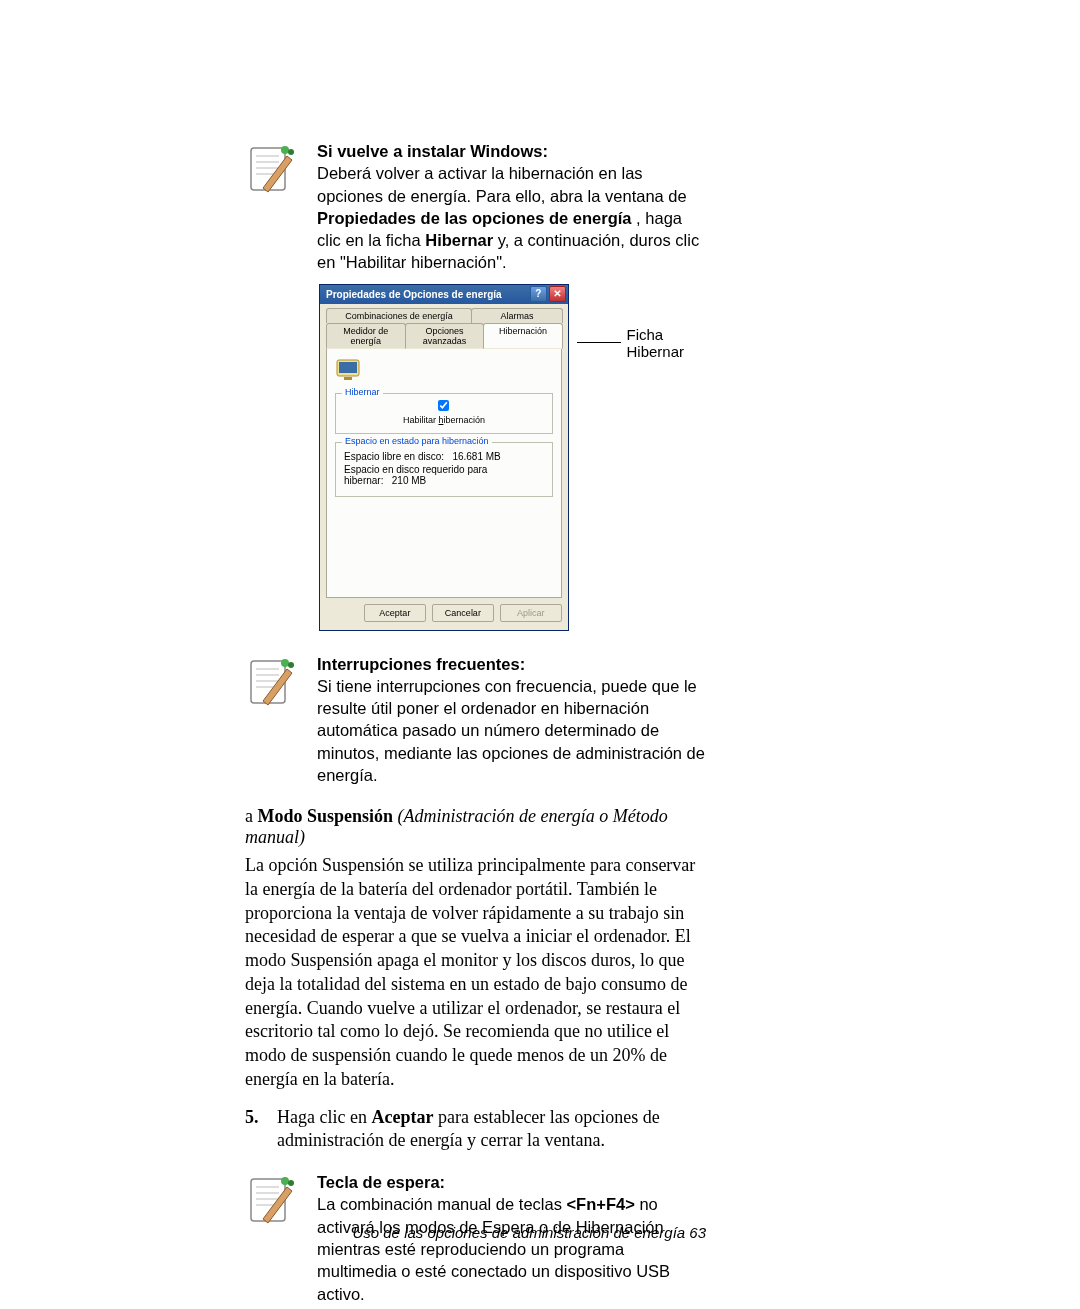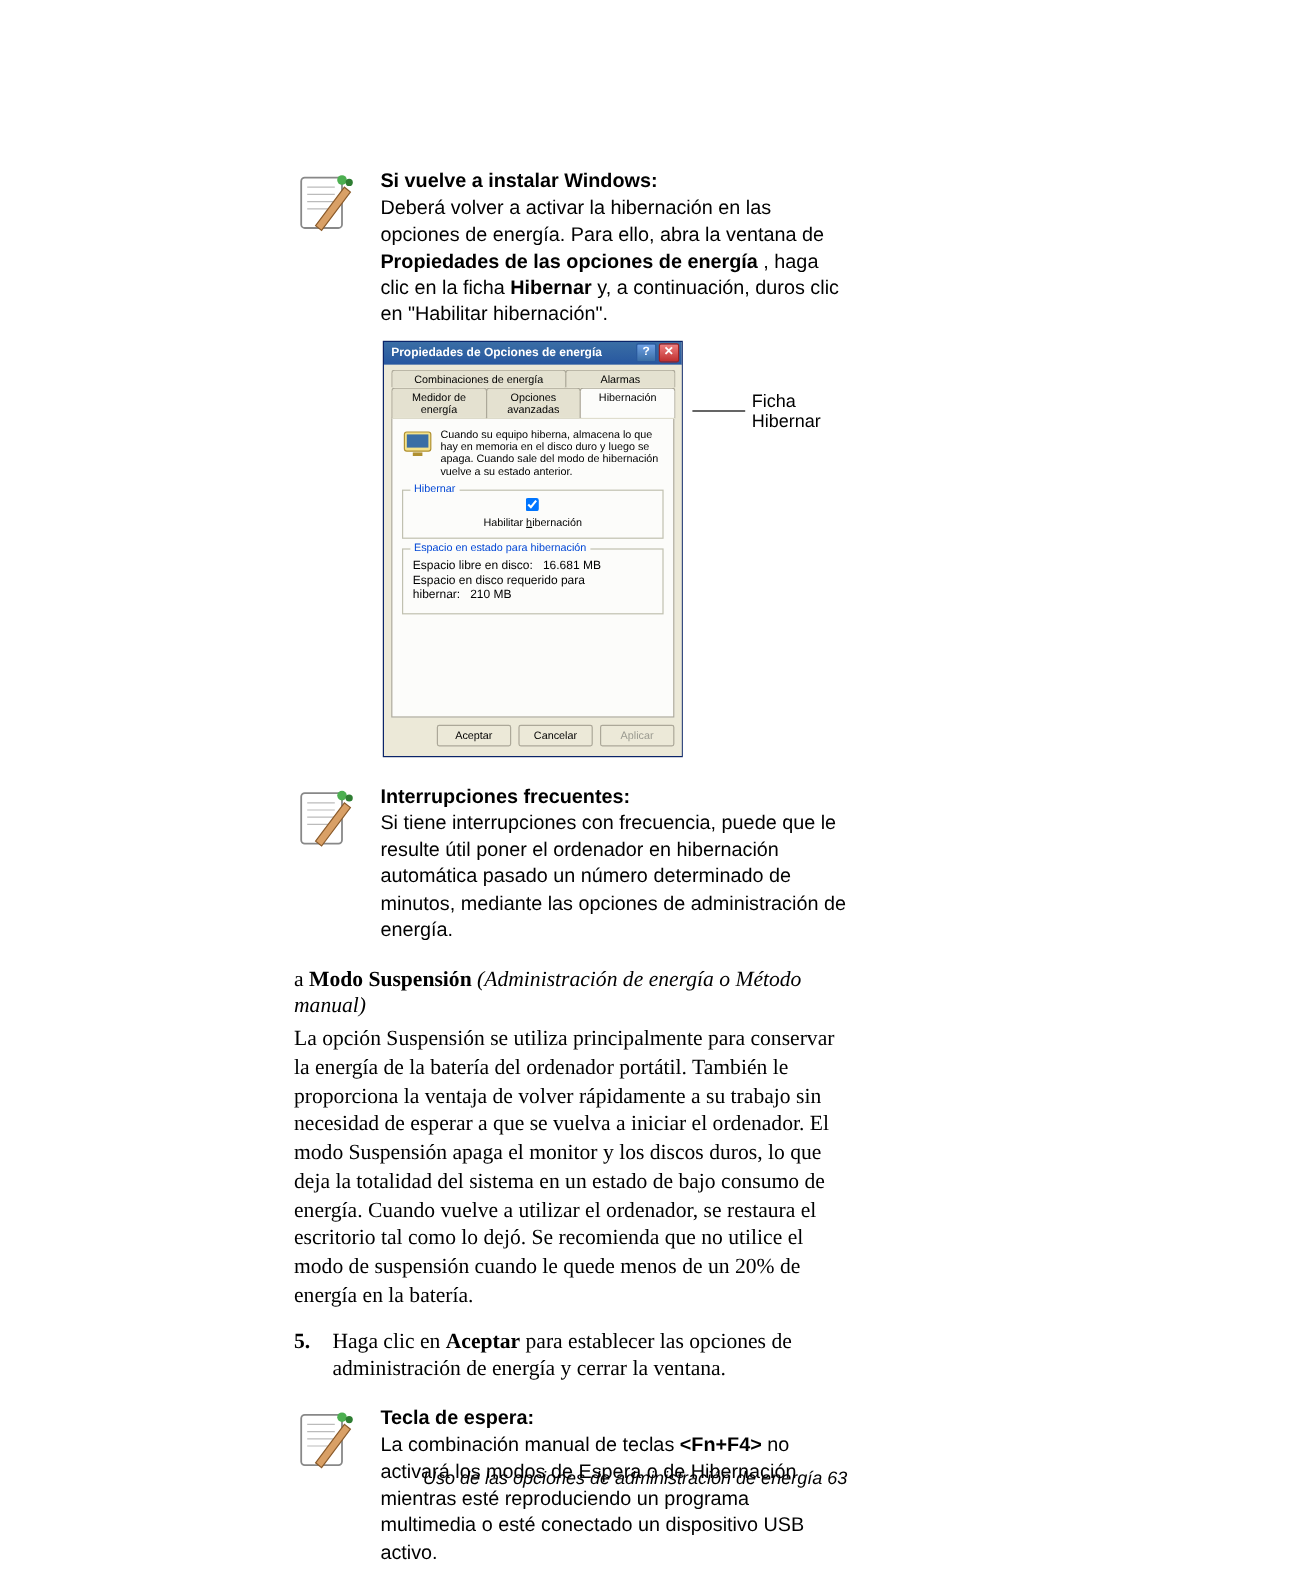--- a/index.html
+++ b/index.html
@@ -96,21 +96,20 @@
         </div>
         <div class="tabpanel">
           <div class="info-row">
             <div class="info-icon">
               <svg viewBox="0 0 26 26">
                   <rect x="2" y="3" width="22" height="16" rx="2" fill="#f4e28a" stroke="#b09030"></rect>
                   <rect x="4" y="5" width="18" height="11" fill="#3a6ea5"></rect>
                   <rect x="9" y="20" width="8" height="3" fill="#b09030"></rect>
                 </svg>
             </div>
-            <div class="info-text">Cuando su equipo hiberna, almacena lo que hay en memoria en el disco duro y luego se apaga. Cuando sale del modo de hibernación vuelve a su estado anterior.</div>
           </div>
           <div class="fieldset">
             <div class="legend">Hibernar</div>
             <label class="chk">
               <input type="checkbox" checked="" style="">
               <span><span>Habilitar </span><u>h</u><span>ibernación</span></span>
             </label>
           </div>
           <div class="fieldset">
             <div class="legend">Espacio en estado para hibernación</div>

